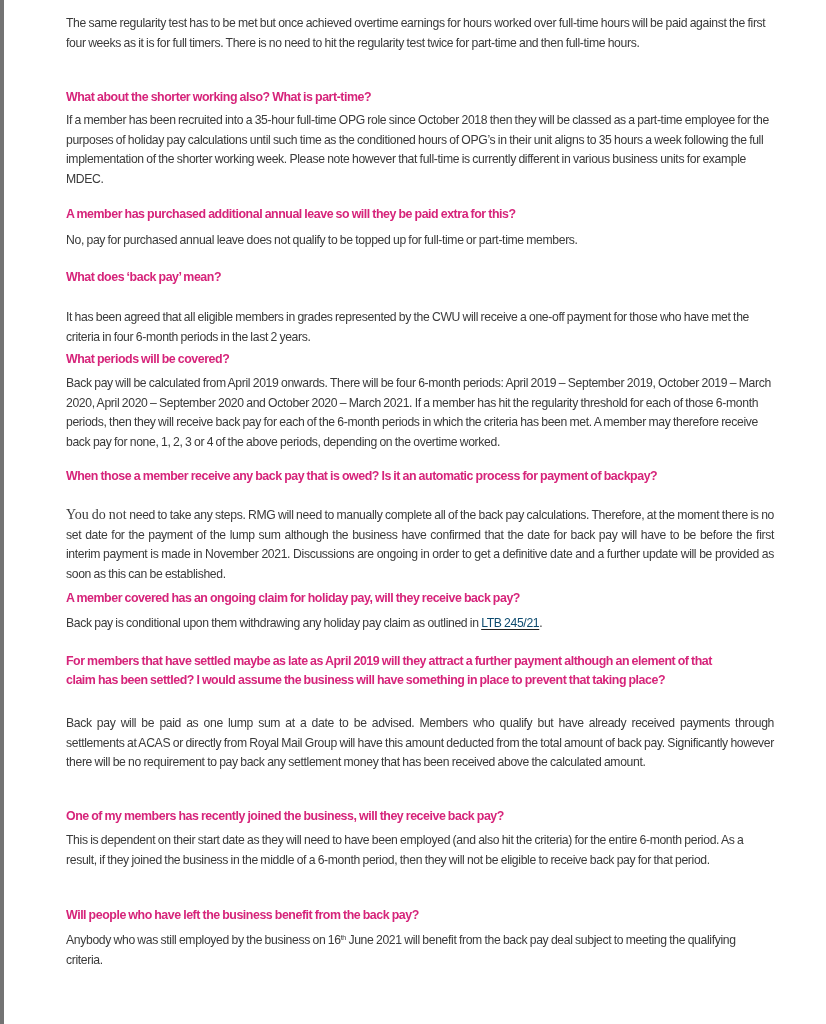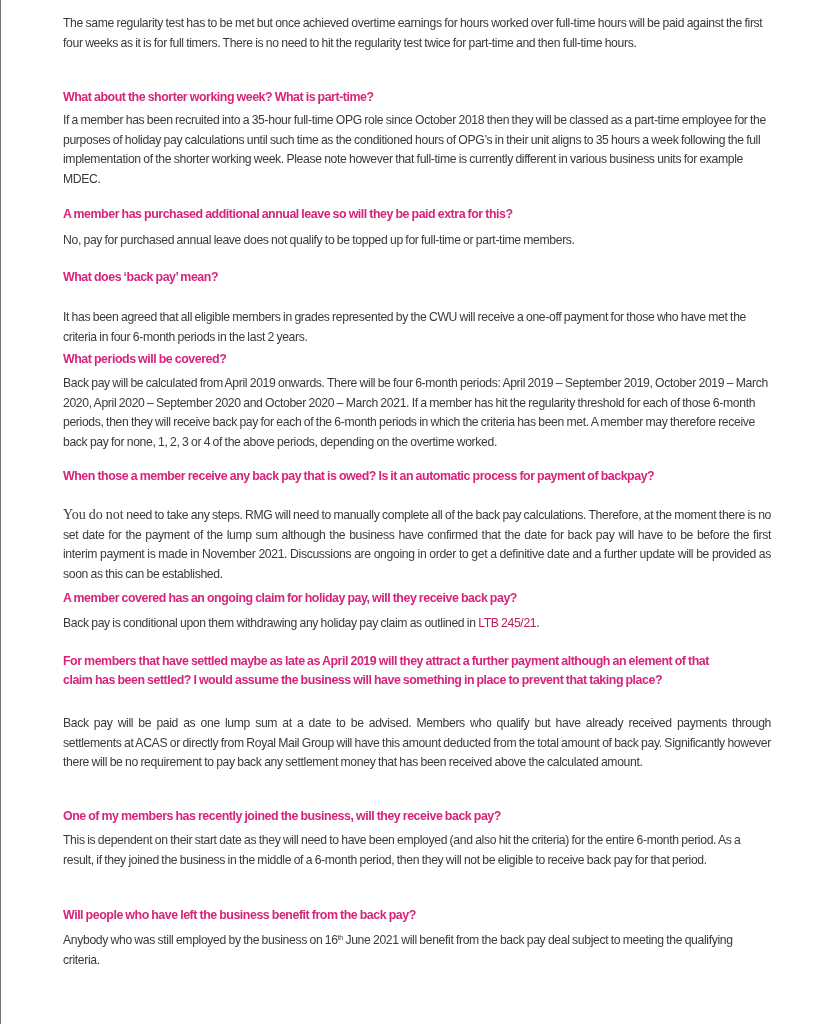--- a/index.html
+++ b/index.html
@@ -13,21 +13,21 @@
       overflow: hidden;
       position: relative;
       font-family: "Liberation Sans", sans-serif;
     }
     .page {
       position: absolute;
       left: 0;
       top: 0;
       width: 826px;
       height: 1024px;
-      border-left: 1px solid #737373;
+      border-left: 4px solid #737373;
       box-sizing: border-box;
       background: #ffffff;
     }
     .para {
       position: absolute;
       left: 62px;
       width: 708px;
       color: #3a3a3a;
       font-size: 12.2px;
       line-height: 19.5px;
@@ -49,38 +49,39 @@
       letter-spacing: -0.45px;
       word-spacing: -0.5px;
       margin: 0;
     }
     .serif-lead {
       font-family: "Liberation Serif", serif;
       font-size: 14px;
       letter-spacing: 0;
     }
     .link {
-      color: #be185d;
+      color: #0c4a6e;
+      text-decoration: underline;
       text-decoration-color: #222222;
       text-underline-offset: 2px;
     }
     sup {
       font-size: 7px;
       line-height: 0;
       vertical-align: 4px;
     }
   </style>
 </head>
 <body>
 
 <div class="page">
 
   <p class="para" style="top:14px;">The same regularity test has to be met but once achieved overtime earnings for hours worked over full-time hours will be paid against the first four weeks as it is for full timers. There is no need to hit the regularity test twice for part-time and then full-time hours.</p>
 
-  <h3 class="q" style="top:88px;">What about the shorter working week? What is part-time?</h3>
+  <h3 class="q" style="top:88px;">What about the shorter working also? What is part-time?</h3>
   <p class="para" style="top:111px;">If a member has been recruited into a 35-hour full-time OPG role since October 2018 then they will be classed as a part-time employee for the purposes of holiday pay calculations until such time as the conditioned hours of OPG’s in their unit aligns to 35 hours a week following the full implementation of the shorter working week. Please note however that full-time is currently different in various business units for example MDEC.</p>
 
   <h3 class="q" style="top:205px;">A member has purchased additional annual leave so will they be paid extra for this?</h3>
   <p class="para" style="top:231px;">No, pay for purchased annual leave does not qualify to be topped up for full-time or part-time members.</p>
 
   <h3 class="q" style="top:268px;">What does ‘back pay’ mean?</h3>
   <p class="para" style="top:308px;">It has been agreed that all eligible members in grades represented by the CWU will receive a one-off payment for those who have met the criteria in four 6-month periods in the last 2 years.</p>
 
   <h3 class="q" style="top:350px;">What periods will be covered?</h3>
   <p class="para" style="top:374px;">Back pay will be calculated from April 2019 onwards. There will be four 6-month periods: April 2019 – September 2019, October 2019 – March 2020, April 2020 – September 2020 and October 2020 – March 2021. If a member has hit the regularity threshold for each of those 6-month periods, then they will receive back pay for each of the 6-month periods in which the criteria has been met. A member may therefore receive back pay for none, 1, 2, 3 or 4 of the above periods, depending on the overtime worked.</p>

